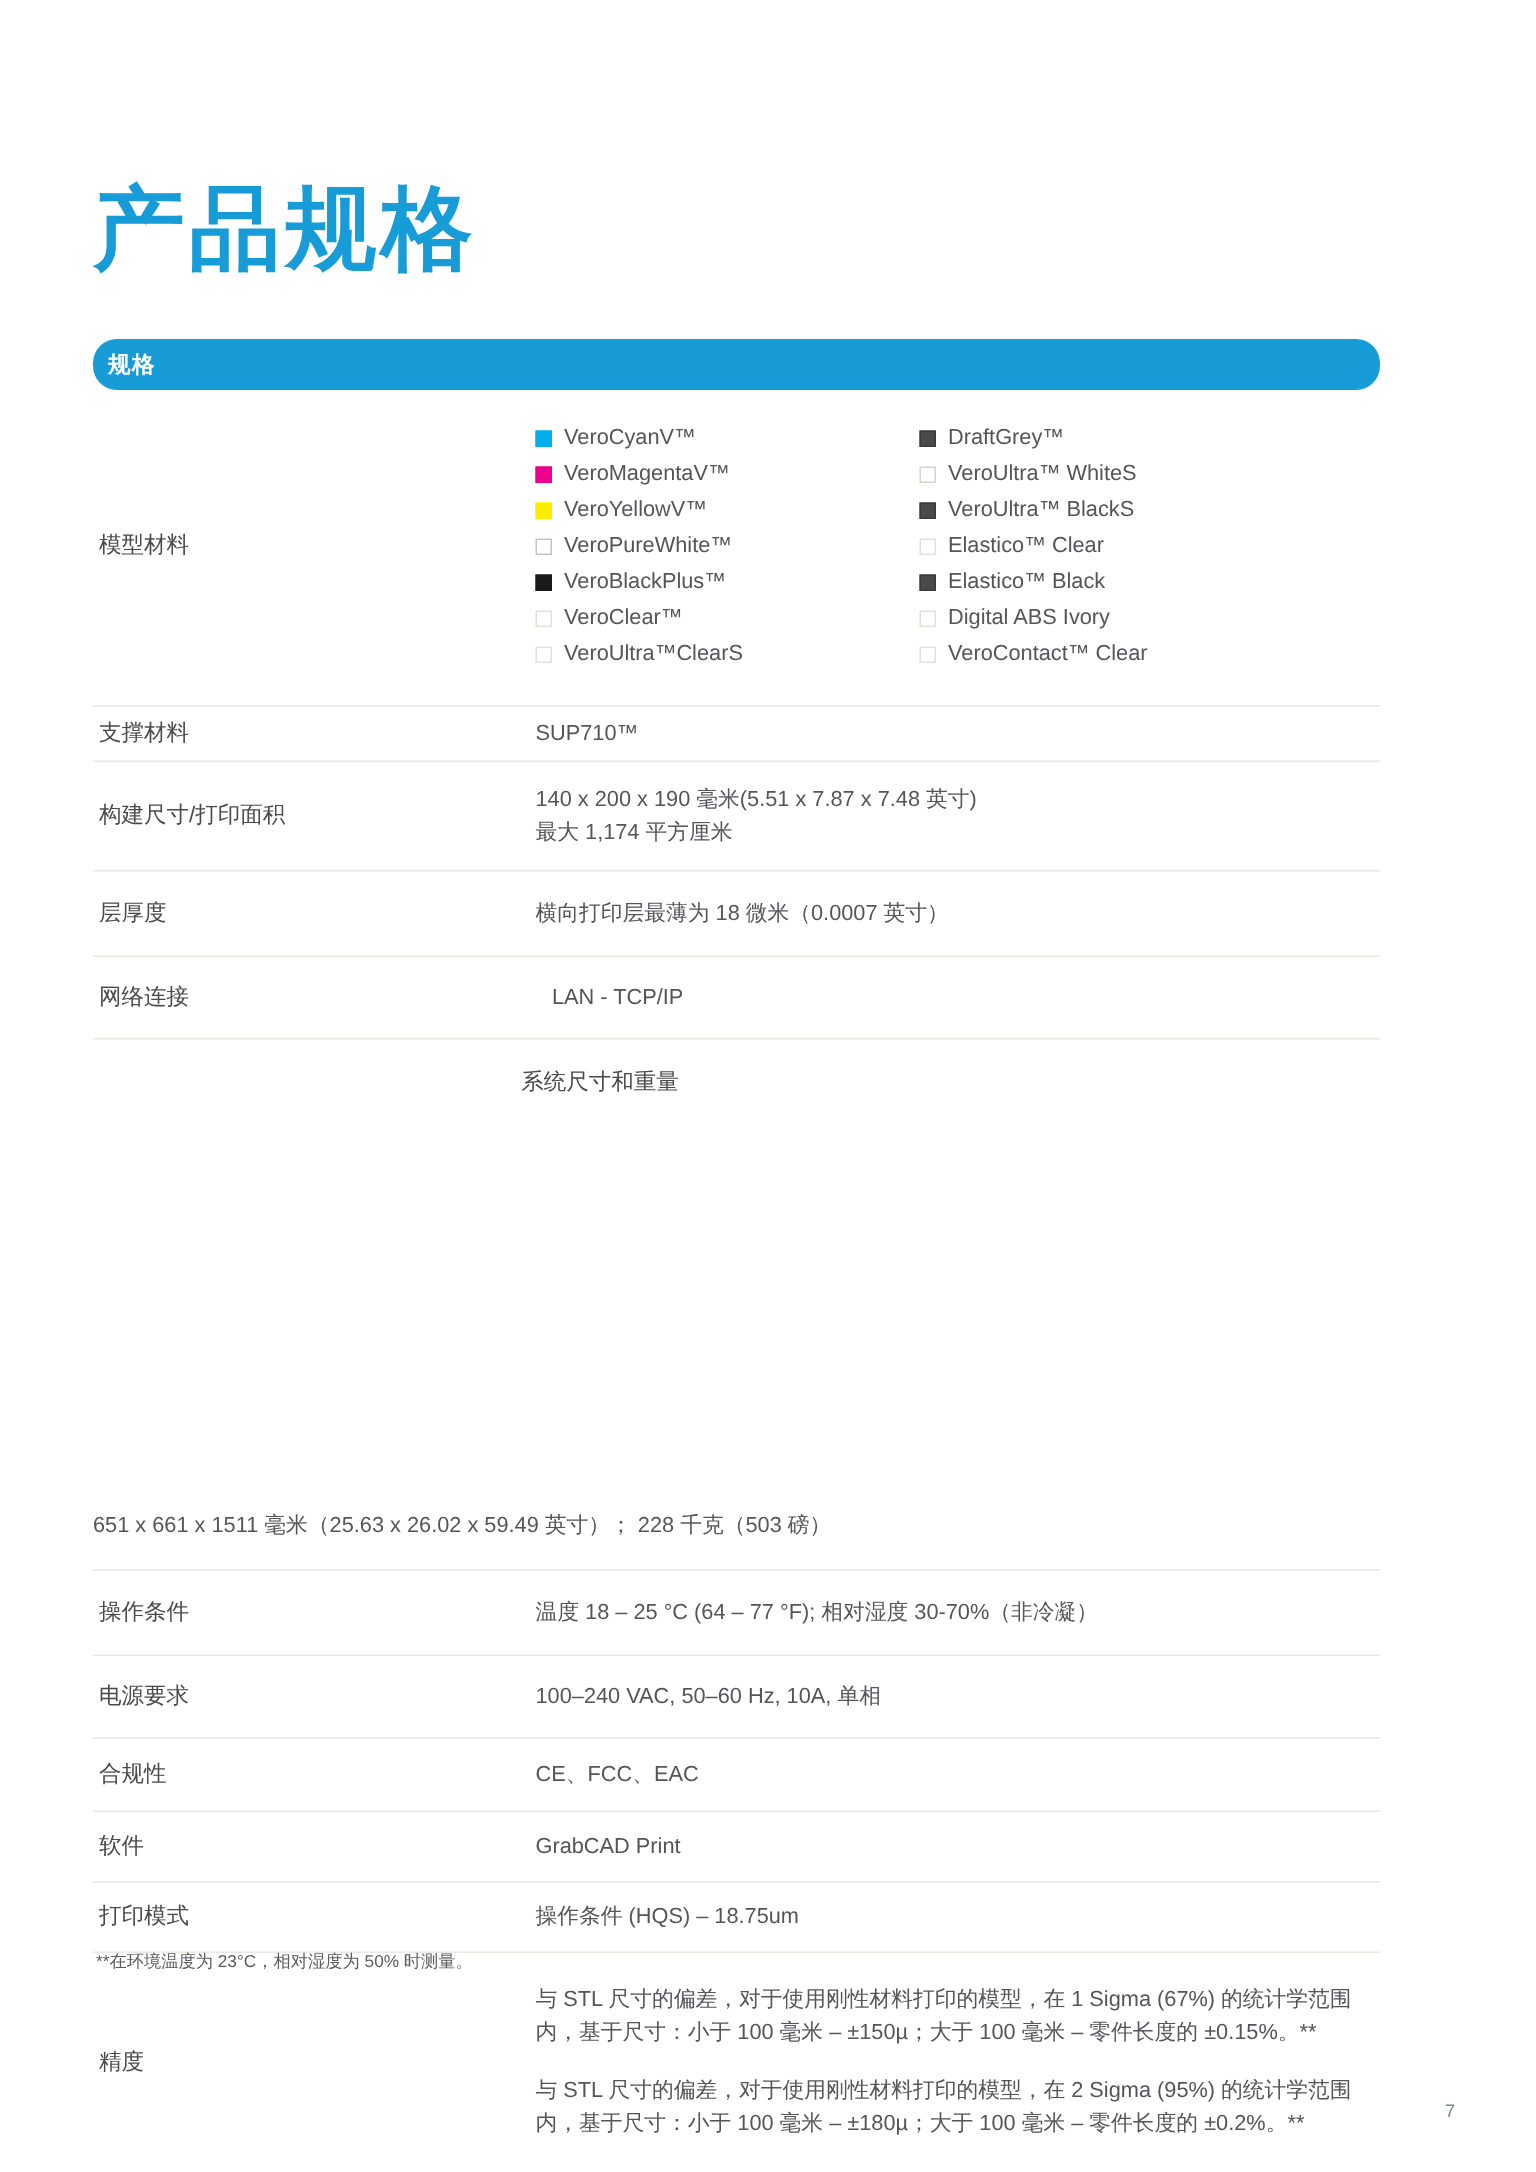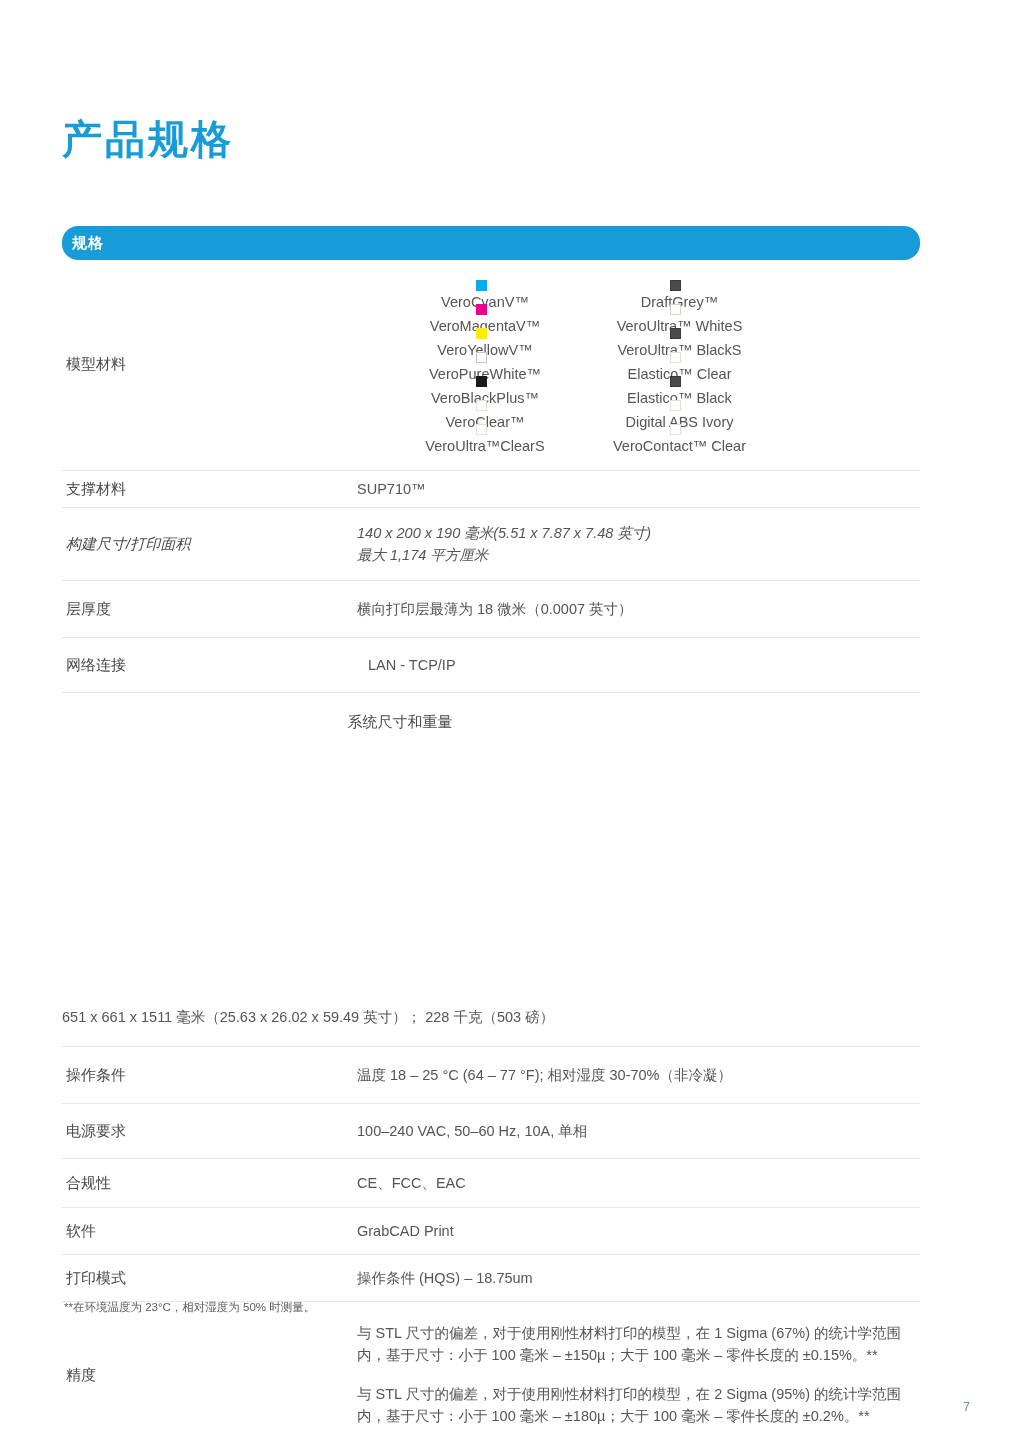--- a/index.html
+++ b/index.html
@@ -9,21 +9,21 @@
     position: relative;
     font-family: "Liberation Sans", "DejaVu Sans", sans-serif;
     color: #545559;
     overflow: hidden;
   }
   .page { position: absolute; inset: 0; }
 
   .page-title {
     position: absolute;
     left: 62px; top: 112px;
-    font-size: 40px;
+    font-size: 61px;
     font-weight: 700;
     letter-spacing: 3px;
     color: #189CD8;
   }
 
   .spec-table {
     position: absolute;
     left: 62px; top: 226px;
     width: 858px;
   }
@@ -62,32 +62,31 @@
 
   
   .materials-row { padding: 20px 0 22px 0; }
   .materials-cols { display: flex; }
   .materials-col { list-style: none; width: 256px; }
   .materials-col:last-child { width: auto; }
   .materials-col li {
     display: flex;
     align-items: center;
     height: 24px;
-    flex-direction: column;
   }
   .swatch {
     display: inline-block;
     width: 11px; height: 11px;
     margin-right: 8px;
     flex: 0 0 11px;
   }
 
   
   .r-sup      { padding: 7px 0; justify-content: flex-end; }
-  .r-build    { padding: 14px 0; font-style: italic; }
+  .r-build    { padding: 14px 0; }
   .r-layer    { padding: 17px 0; }
   .r-network  { padding: 16px 0; gap: 11px; }
   .r-size     { padding: 18px 0; flex-direction: column; }
   .r-ops      { padding: 17px 0; }
   .r-power    { padding: 16px 0; }
   .r-comp     { padding: 13px 0; }
   .r-soft     { padding: 12px 0; align-items: center; }
   .r-print    { padding: 12px 0; }
   .r-accuracy { padding: 20px 0 22px 0; }
   .r-accuracy .row-value p + p { margin-top: 17px; }

